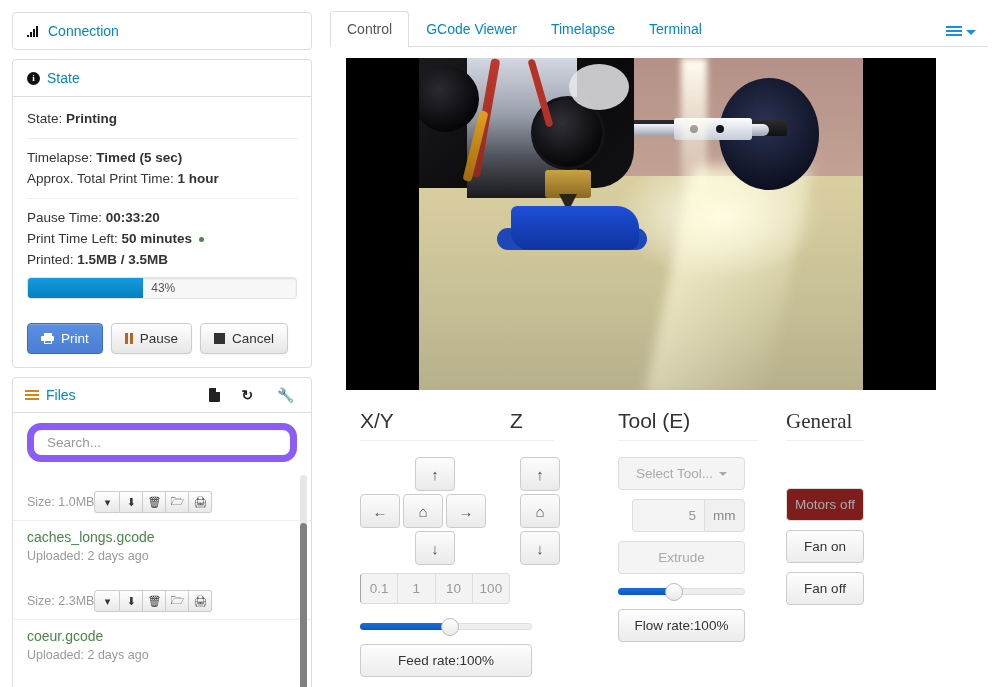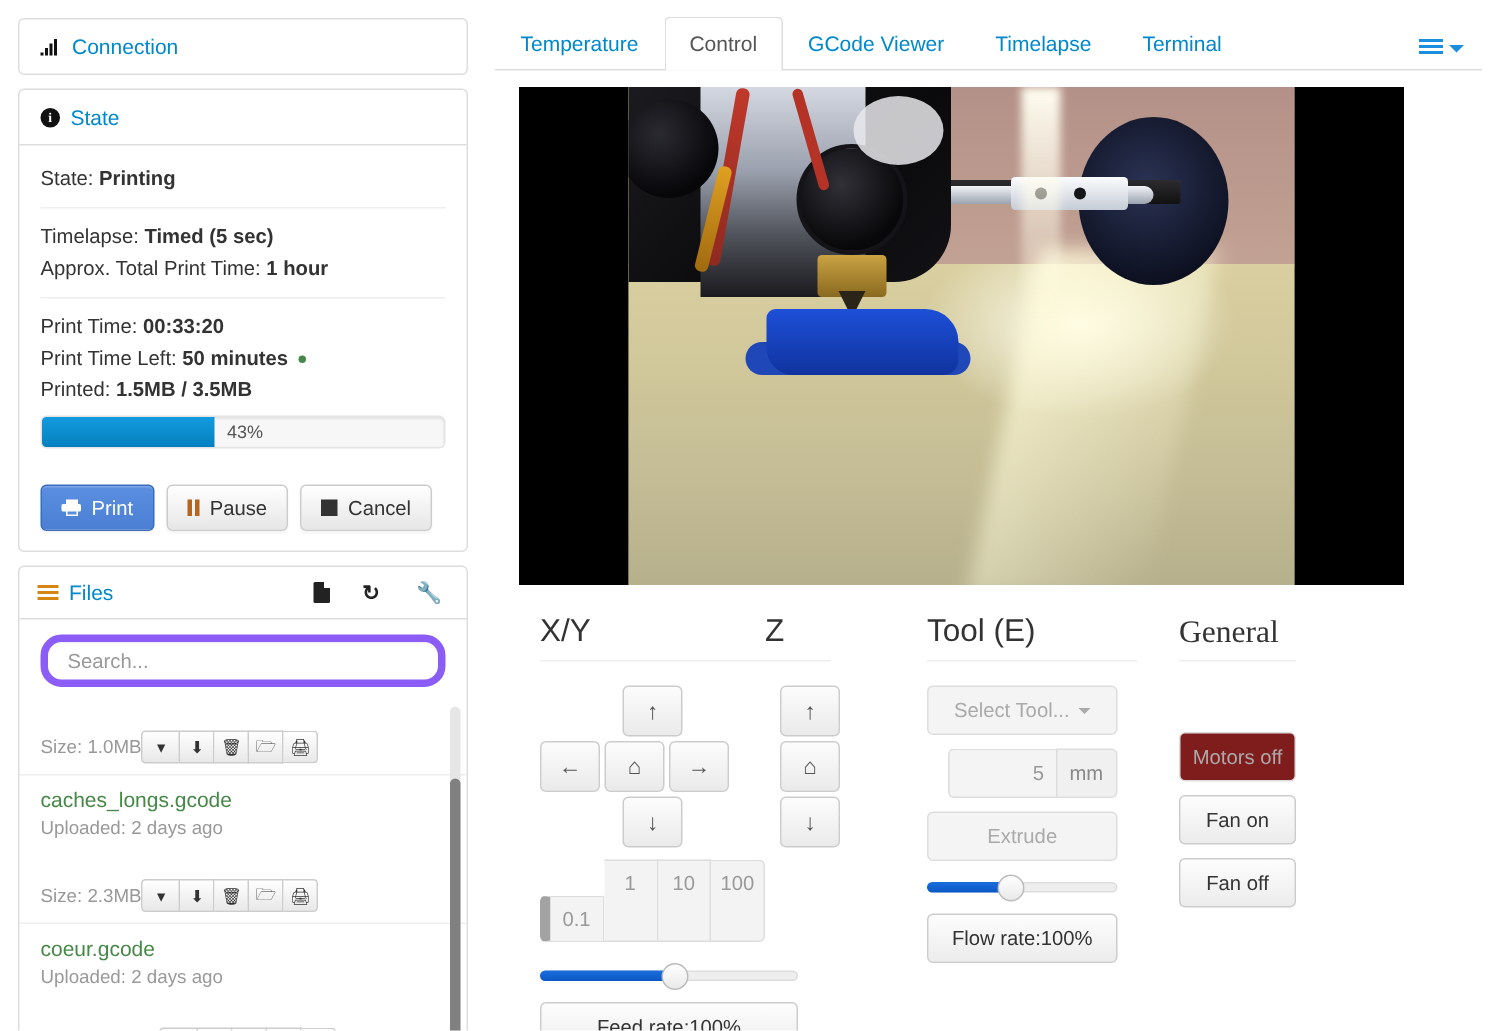--- a/index.html
+++ b/index.html
@@ -95,21 +95,21 @@
   }
   .files-head .title{margin-left:7px;flex:1;}
   .files-head .acts{display:flex;gap:22px;align-items:center;margin-right:4px;}
   .ico-doc{display:block;width:11px;height:14px;background:#222;position:relative;border-radius:1px;}
   .ico-doc:after{content:"";position:absolute;right:0;top:0;border-left:4px solid #fff;border-bottom:4px solid #fff;}
   .ico-refresh{display:block;width:14px;height:14px;position:relative;color:#222;font-size:14px;line-height:14px;font-weight:bold;}
   .ico-wrench{display:block;font-size:14px;line-height:14px;color:#222;}
 
   .search-wrap{padding:10px 14px 5px 14px;}
   .search-input{
-    width:100%;box-sizing:border-box;border:5px solid #8b5cf6;border-radius:14px;
+    width:100%;box-sizing:border-box;border:7px solid #8b5cf6;border-radius:14px;
     padding:5px 13px;font-size:13.5px;font-family:"Liberation Sans",sans-serif;
     color:#555;outline:none;
     box-shadow:inset 0 1px 1px rgba(0,0,0,.06);
   }
   .search-input::placeholder{color:#999;}
 
   .file-list{position:relative;height:243px;overflow:hidden;}
   .file-item{
     padding:6px 14px 7px 14px;border-bottom:1px solid #eee;position:relative;
   }
@@ -276,21 +276,21 @@
     color:#555;font-size:15px;display:flex;align-items:center;justify-content:center;
     cursor:pointer;
   }
   .pad-row{display:flex;gap:3px;margin-bottom:3px;}
   .pad-row.center{justify-content:center;}
   .grp{display:flex;margin-top:8px;}
   .grp .seg{
     border:1px solid #ddd;border-left:none;background:#f3f3f3;color:#999;
     font-size:13.5px;padding:7px 0;width:40px;text-align:center;cursor:pointer;
   }
-  .grp .seg:first-child{border-left:7px solid #a3a3a3;border-radius:4px 0 0 4px;margin-top:24px;}
+  .grp .seg:first-child{border-left:1px solid #a3a3a3;border-radius:4px 0 0 4px;}
   .grp .seg:last-child{border-radius:0 4px 4px 0;}
   .slider{
     position:relative;width:172px;height:16px;margin-top:14px;
   }
   .slider .track{
     position:absolute;left:0;top:5px;width:100%;height:7px;border-radius:4px;
     background:#eee;border:1px solid #ddd;box-sizing:border-box;
   }
   .slider .fill{
     position:absolute;left:0;top:5px;height:7px;border-radius:4px 0 0 4px;
@@ -365,21 +365,21 @@
         <div class="state-line">
           <span>Timelapse:</span>
           <b>Timed (5 sec)</b>
         </div>
         <div class="state-line">
           <span>Approx. Total Print Time:</span>
           <b>1 hour</b>
         </div>
         <div class="hr"></div>
         <div class="state-line">
-          <span>Print Time:</span>
+          <span>Pause Time:</span>
           <b>00:33:20</b>
         </div>
         <div class="state-line">
           <span>Print Time Left:</span>
           <b>50 minutes</b>
           <span class="dot-green"></span>
         </div>
         <div class="state-line">
           <span>Printed:</span>
           <b>1.5MB / 3.5MB</b>
@@ -481,21 +481,20 @@
 
         <div class="scrollbar">
           <div class="thumb"></div>
         </div>
       </div>
     </div>
   </div>
 
   <div class="right-col">
     <div class="tabs">
-      <div class="tab">Temperature</div>
       <div class="tab active">Control</div>
       <div class="tab">GCode Viewer</div>
       <div class="tab">Timelapse</div>
       <div class="tab">Terminal</div>
       <div class="spacer"></div>
       <div class="tab-menu">
         <span class="ico-bars">
             <i></i>
             <i></i>
             <i></i>

